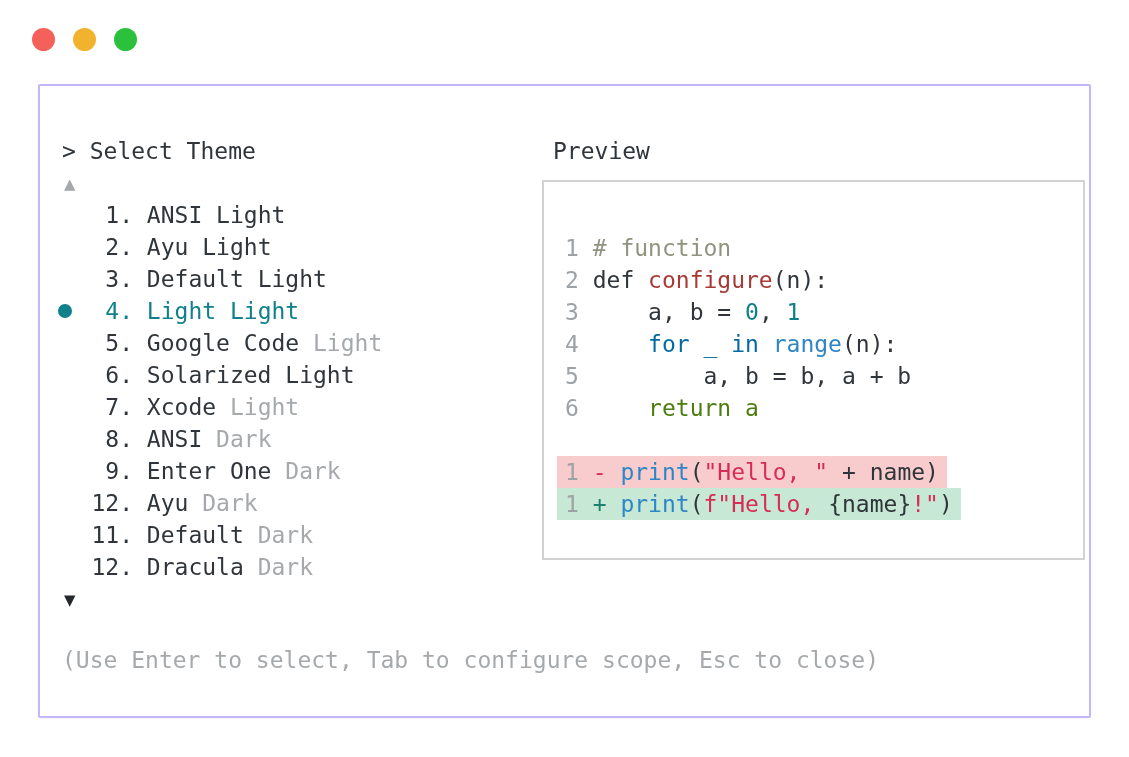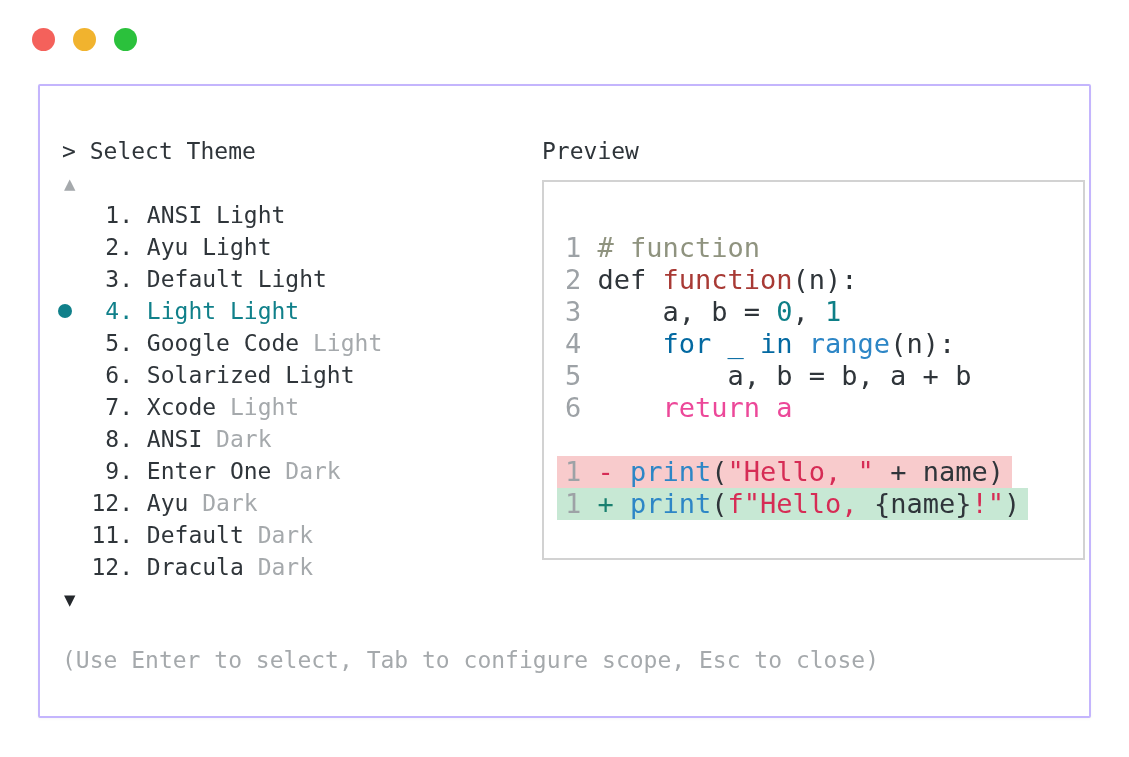--- a/index.html
+++ b/index.html
@@ -22,25 +22,25 @@
   .arrow-row{font-size:19px;padding-left:2px;}
   .list-row{height:32px;line-height:32px;font-size:23px;white-space:pre;
             display:flex;align-items:center;cursor:default;}
   .marker{display:inline-flex;width:29px;align-items:center;flex:0 0 29px;}
   .bullet{width:14px;height:14px;border-radius:50%;display:inline-block;margin-left:-4px;}
   .num{display:inline-block;width:42px;text-align:right;white-space:pre;}
   .hint-row{margin-top:29px;height:32px;line-height:32px;font-size:23px;white-space:pre;}
 
   
   .right-pane{position:absolute;left:502px;top:49px;width:522px;}
-  .preview-title{height:32px;line-height:32px;font-size:23px;color:#2f353a;white-space:pre;}
+  .preview-title{height:32px;line-height:32px;font-size:23px;color:#2f353a;white-space:pre;margin-left:11px;}
   .preview-box{margin-top:13px;width:518px;height:376px;border:2px solid #d2d2d2;
                background:#ffffff;box-sizing:content-box;
                padding:50px 0 0 21px;overflow:hidden;height:326px;}
-  .code-line{height:32px;line-height:32px;font-size:27px;white-space:pre;}
+  .code-line{height:32px;line-height:32px;font-size:23px;white-space:pre;}
   .line-inner{display:inline-block;height:32px;line-height:32px;white-space:pre;}
   .line-inner.hl{padding:0 8px;margin-left:-8px;}
 </style>
 </head>
 <body>
 
 <div class="traffic-lights">
   <span class="light" style="background: rgb(244, 97, 91);"></span>
   <span class="light" style="background: rgb(241, 179, 46);"></span>
   <span class="light" style="background: rgb(43, 193, 60);"></span>
@@ -67,25 +67,25 @@
       </div>
     <div class="row arrow-row" style="color: rgb(36, 40, 44);">▼</div>
     <div class="hint-row" style="color: rgb(165, 169, 172);">(Use Enter to select, Tab to configure scope, Esc to close)</div>
   </div>
 
   <div class="right-pane">
     <div class="preview-title">Preview</div>
     <div class="preview-box">
       <div>
           <div class="code-line"><span class="line-inner"><span style="color: rgb(157, 162, 166);">1 </span><span style="color: rgb(143, 147, 127);"># function</span></span></div>
-          <div class="code-line"><span class="line-inner"><span style="color: rgb(157, 162, 166);">2 </span><span style="color: rgb(47, 53, 58);">def </span><span style="color: rgb(168, 58, 53);">function</span><span style="color: rgb(47, 53, 58);">(n):</span></span></div>
+          <div class="code-line"><span class="line-inner"><span style="color: rgb(157, 162, 166);">2 </span><span style="color: rgb(47, 53, 58);">def </span><span style="color: rgb(168, 58, 53);">configure</span><span style="color: rgb(47, 53, 58);">(n):</span></span></div>
           <div class="code-line"><span class="line-inner"><span style="color: rgb(157, 162, 166);">3 </span><span style="color: rgb(47, 53, 58);">    a, b = </span><span style="color: rgb(14, 127, 135);">0</span><span style="color: rgb(47, 53, 58);">, </span><span style="color: rgb(14, 127, 135);">1</span></span></div>
           <div class="code-line"><span class="line-inner"><span style="color: rgb(157, 162, 166);">4 </span><span style="color: #0369a1;">    for _ in </span><span style="color: rgb(45, 134, 198);">range</span><span style="color: rgb(47, 53, 58);">(n):</span></span></div>
           <div class="code-line"><span class="line-inner"><span style="color: rgb(157, 162, 166);">5 </span><span style="color: rgb(47, 53, 58);">        a, b = b, a + b</span></span></div>
-          <div class="code-line"><span class="line-inner"><span style="color: rgb(157, 162, 166);">6 </span><span style="color: #ec4899;">    return a</span></span></div>
+          <div class="code-line"><span class="line-inner"><span style="color: rgb(157, 162, 166);">6 </span><span style="color: #4d7c0f;">    return a</span></span></div>
           <div class="code-line"><span class="line-inner"></span></div>
           <div class="code-line"><span class="line-inner hl" style="background: rgb(248, 203, 204);"><span style="color: rgb(157, 162, 166);">1 </span><span style="color: rgb(214, 44, 85);">- </span><span style="color: rgb(45, 134, 198);">print</span><span style="color: rgb(47, 53, 58);">(</span><span style="color: rgb(214, 44, 85);">"Hello, "</span><span style="color: rgb(47, 53, 58);"> + name)</span></span></div>
           <div class="code-line"><span class="line-inner hl" style="background: rgb(199, 232, 212);"><span style="color: rgb(157, 162, 166);">1 </span><span style="color: rgb(26, 128, 112);">+ </span><span style="color: rgb(45, 134, 198);">print</span><span style="color: rgb(47, 53, 58);">(</span><span style="color: rgb(214, 44, 85);">f"Hello, </span><span style="color: rgb(47, 53, 58);">{name}</span><span style="color: rgb(214, 44, 85);">!"</span><span style="color: rgb(47, 53, 58);">)</span></span></div>
         </div>
     </div>
   </div>
 
 </div>
 
 </body></html>

